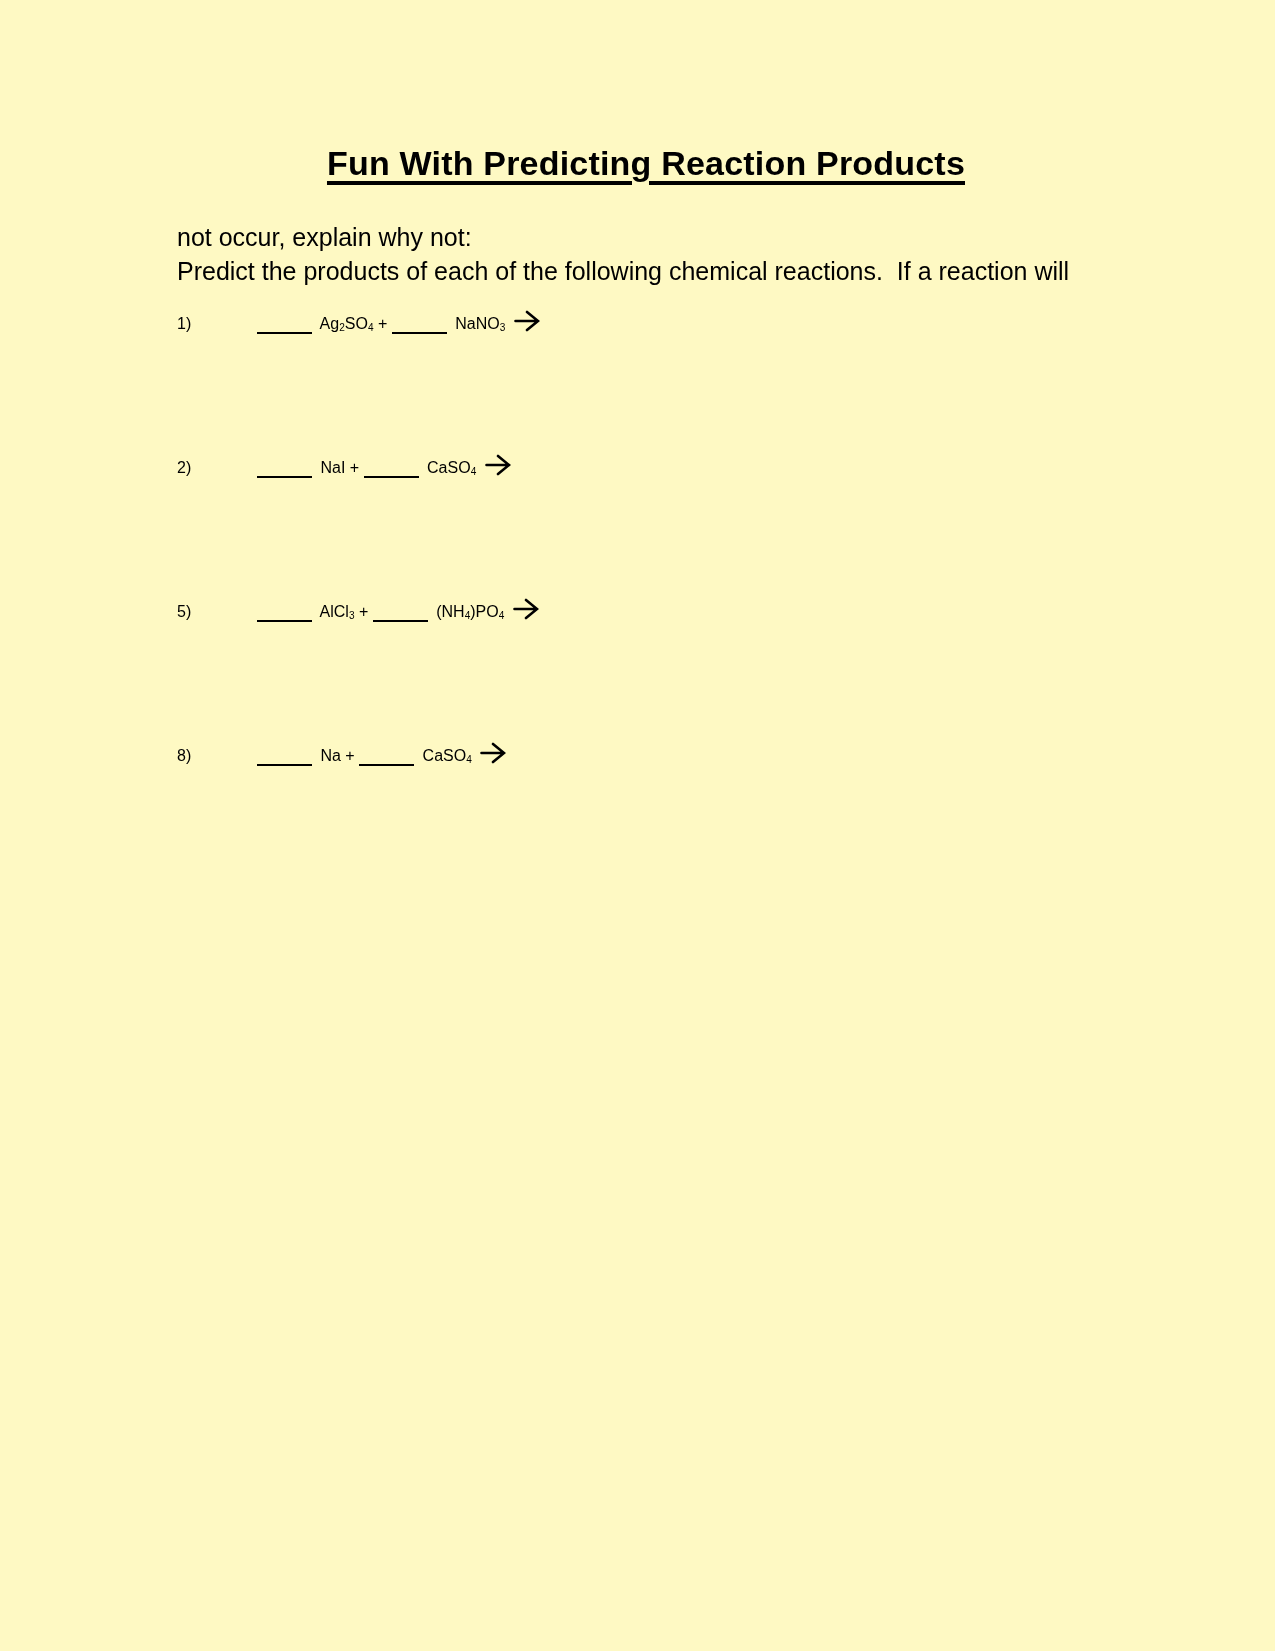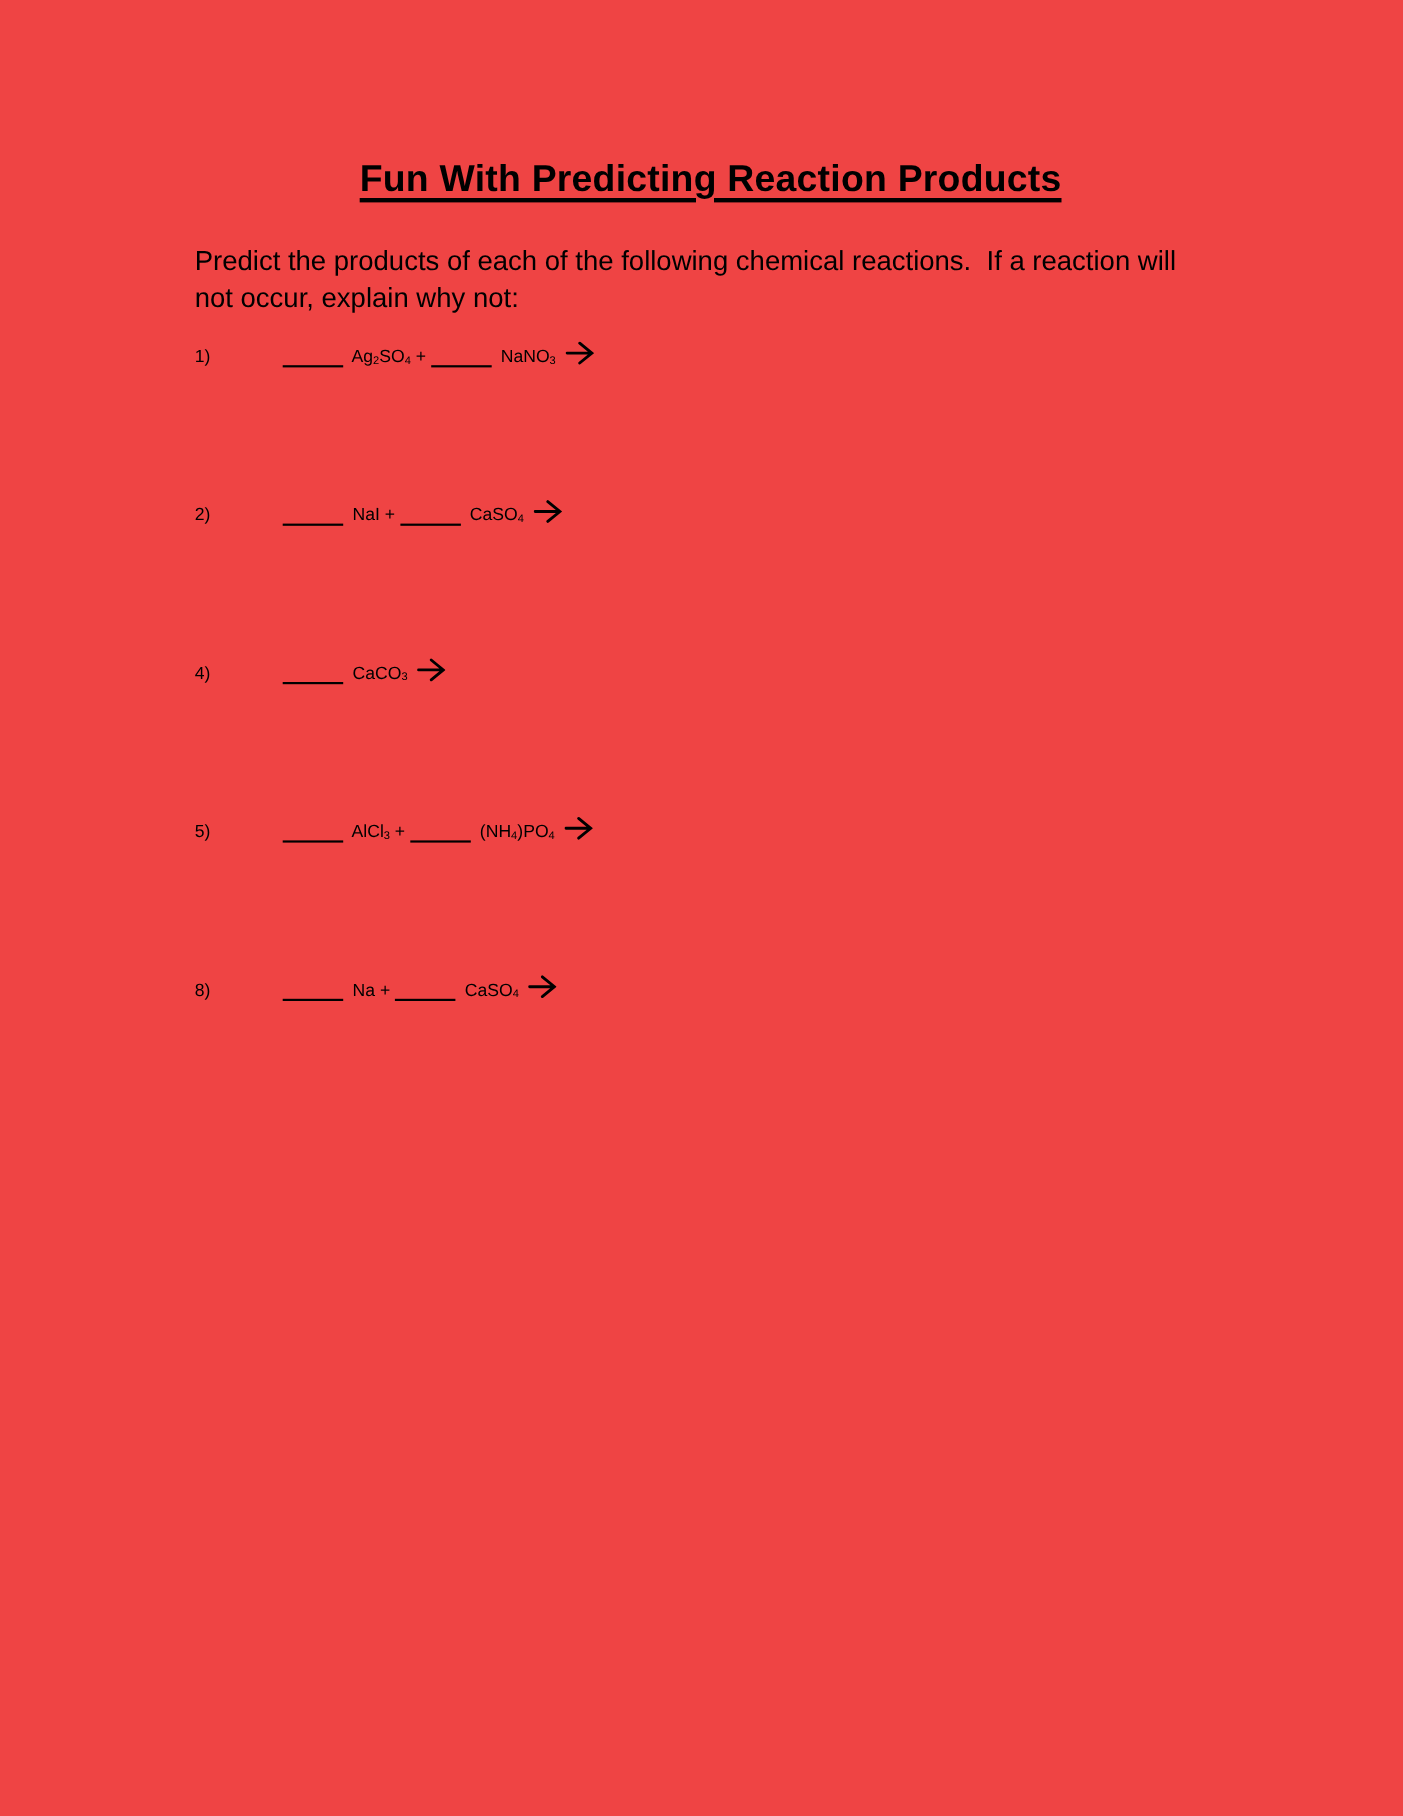--- a/index.html
+++ b/index.html
@@ -5,21 +5,21 @@
   html, body {
     margin: 0;
     padding: 0;
     background: #ffffff;
   }
   .page {
     position: relative;
     width: 1275px;
     height: 1651px;
     box-sizing: border-box;
-    background: #ef4444;
+    background: #fef9c3;
     color: #000000;
     font-family: "Liberation Sans", sans-serif;
     padding: 143px 160px 0 177px;
     overflow: hidden;
   }
   .title {
     margin: 0;
     text-align: center;
     font-size: 34px;
     line-height: 40px;
@@ -73,32 +73,29 @@
   }
   .arrow svg { display: block; }
 </style>
 </head>
 <body>
 
 <div class="page">
   <h1 class="title"><span class="title-text">Fun With Predicting Reaction Products</span></h1>
 
   <div class="instructions">
+    <div class="instr-line">not occur, explain why not:</div>
     <div class="instr-line">Predict the products of each of the following chemical reactions.  If a reaction will</div>
-    <div class="instr-line">not occur, explain why not:</div>
   </div>
 
   <div class="problems" id="problems">
       <div class="problem"><span class="num">1)</span><span class="equation"><span class="blank"></span> <span class="formula">Ag<sub>2</sub>SO<sub>4</sub></span><span class="plus"> + </span><span class="blank"></span> <span class="formula">NaNO<sub>3</sub></span> <span class="arrow"><svg width="26" height="22" viewBox="0 0 26 22" aria-hidden="true">
               <path d="M1.5 11 H23 M13 2 L24 11 L13 20" fill="none" stroke="#000" stroke-width="2.6" stroke-linecap="round" stroke-linejoin="miter"></path>
             </svg></span></span></div>
       <div class="problem"><span class="num">2)</span><span class="equation"><span class="blank"></span> <span class="formula">NaI</span><span class="plus"> + </span><span class="blank"></span> <span class="formula">CaSO<sub>4</sub></span> <span class="arrow"><svg width="26" height="22" viewBox="0 0 26 22" aria-hidden="true">
-              <path d="M1.5 11 H23 M13 2 L24 11 L13 20" fill="none" stroke="#000" stroke-width="2.6" stroke-linecap="round" stroke-linejoin="miter"></path>
-            </svg></span></span></div>
-      <div class="problem"><span class="num">4)</span><span class="equation"><span class="blank"></span> <span class="formula">CaCO<sub>3</sub></span> <span class="arrow"><svg width="26" height="22" viewBox="0 0 26 22" aria-hidden="true">
               <path d="M1.5 11 H23 M13 2 L24 11 L13 20" fill="none" stroke="#000" stroke-width="2.6" stroke-linecap="round" stroke-linejoin="miter"></path>
             </svg></span></span></div>
       <div class="problem"><span class="num">5)</span><span class="equation"><span class="blank"></span> <span class="formula">AlCl<sub>3</sub></span><span class="plus"> + </span><span class="blank"></span> <span class="formula">(NH<sub>4</sub>)PO<sub>4</sub></span> <span class="arrow"><svg width="26" height="22" viewBox="0 0 26 22" aria-hidden="true">
               <path d="M1.5 11 H23 M13 2 L24 11 L13 20" fill="none" stroke="#000" stroke-width="2.6" stroke-linecap="round" stroke-linejoin="miter"></path>
             </svg></span></span></div>
       <div class="problem"><span class="num">8)</span><span class="equation"><span class="blank"></span> <span class="formula">Na</span><span class="plus"> + </span><span class="blank"></span> <span class="formula">CaSO<sub>4</sub></span> <span class="arrow"><svg width="26" height="22" viewBox="0 0 26 22" aria-hidden="true">
               <path d="M1.5 11 H23 M13 2 L24 11 L13 20" fill="none" stroke="#000" stroke-width="2.6" stroke-linecap="round" stroke-linejoin="miter"></path>
             </svg></span></span></div>
     </div>
 </div>

